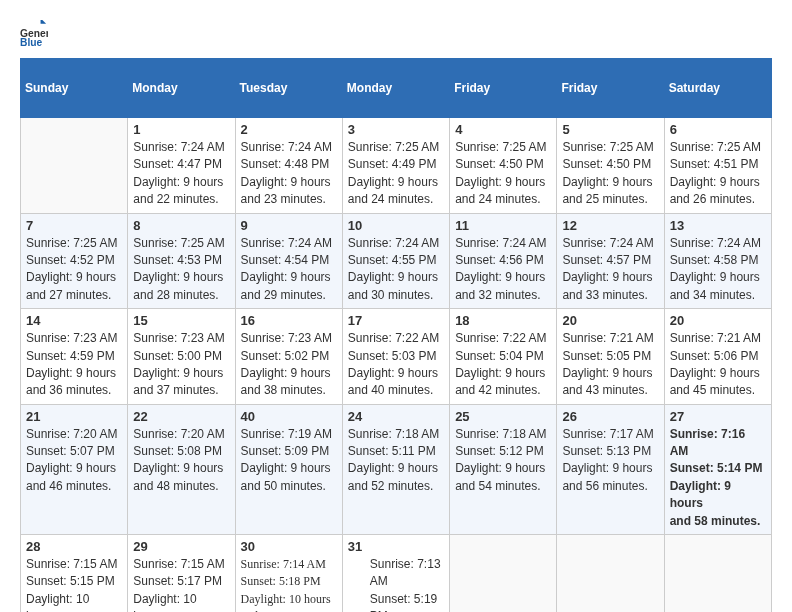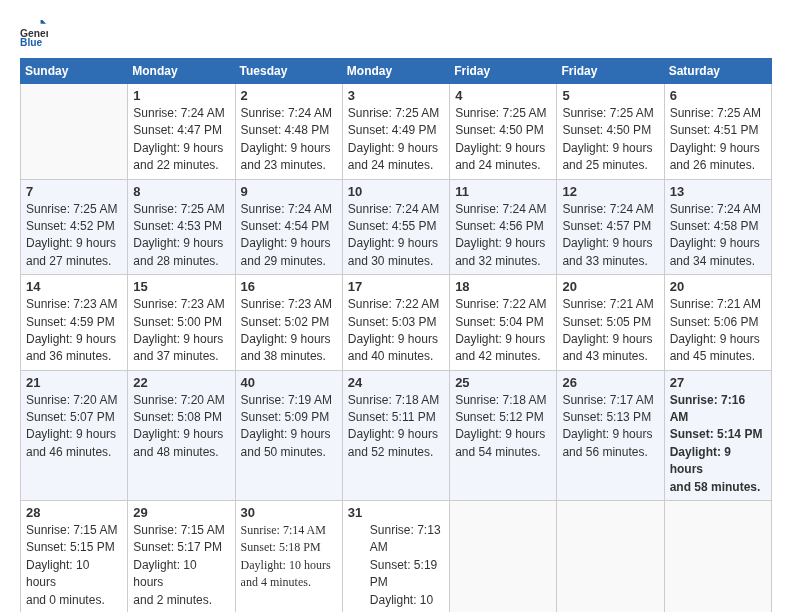--- a/index.html
+++ b/index.html
@@ -46,21 +46,21 @@
     table {
       width: 100%;
       border-collapse: collapse;
       table-layout: fixed;
     }
     th {
       background-color: #2e6db4;
       color: #fff;
       font-size: 12px;
       font-weight: bold;
-      padding: 5px 4px;
+      padding: 22px 4px;
       text-align: left;
       border: 1px solid #2e6db4;
     }
     td {
       border: 1px solid #ccc;
       vertical-align: top;
       padding: 4px 5px;
       height: 88px;
       font-size: 10.5px;
       color: #333;

